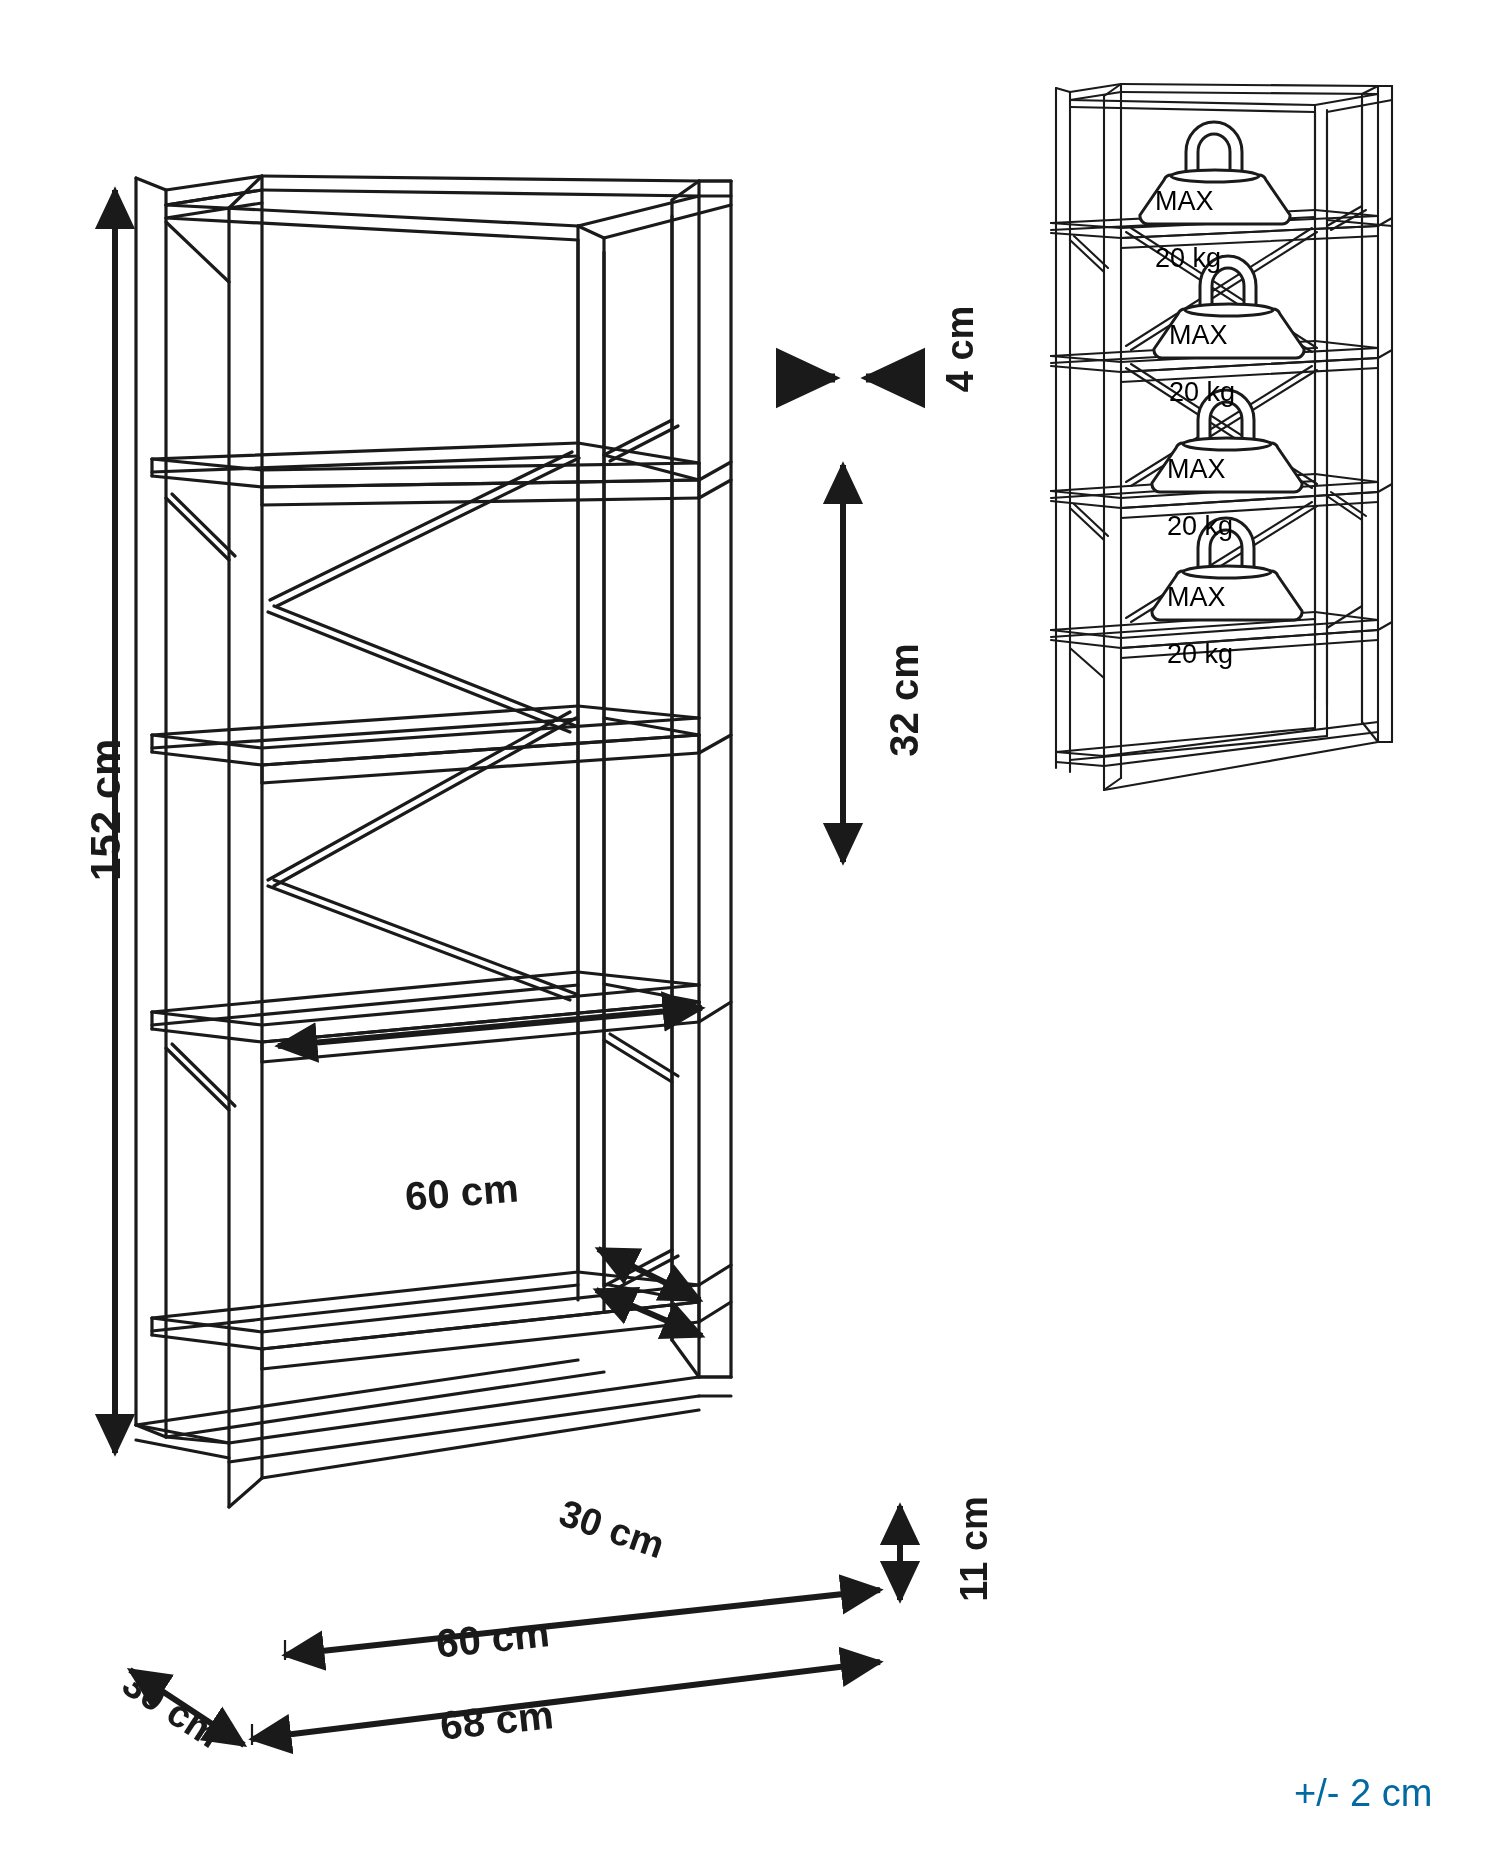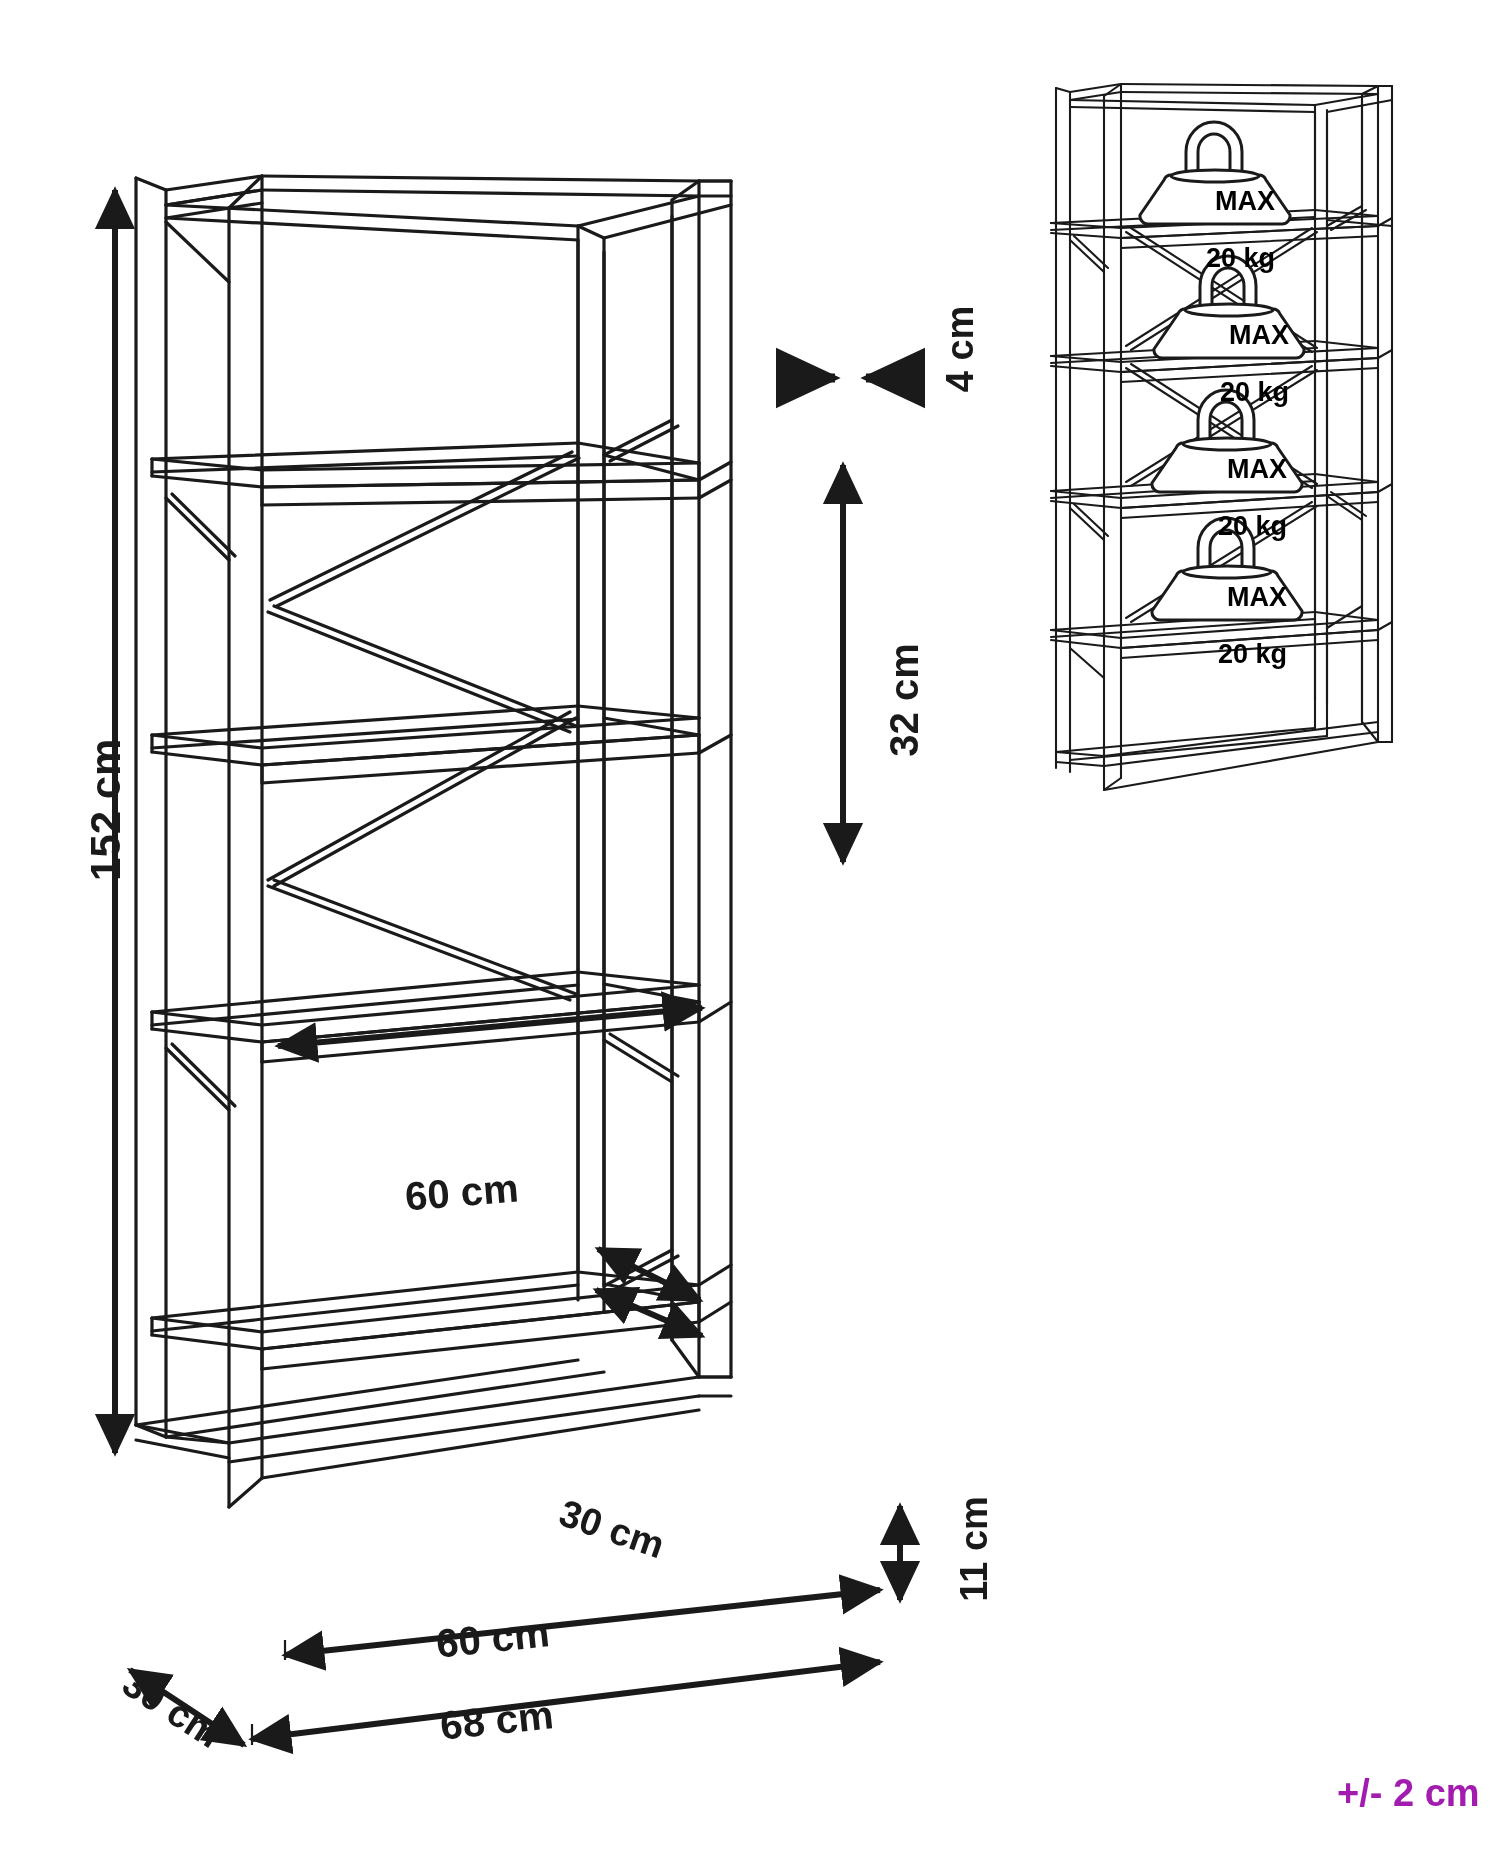--- a/index.html
+++ b/index.html
@@ -31,31 +31,30 @@
     font-family: "Liberation Sans", sans-serif;
     font-weight: bold;
     color: #1a1a1a;
     white-space: nowrap;
     line-height: 1;
   }
   .rot90 { transform: rotate(-90deg); transform-origin: 50% 50%; }
   .tol {
     position: absolute;
     font-family: "Liberation Sans", sans-serif;
-    font-weight: bold;
-    color: #a21caf;
+    font-weight: normal;
+    color: #0369a1;
     white-space: nowrap;
-    margin-left: 43px;
   }
   .wlabel {
     position: absolute;
     font-family: "Liberation Sans", sans-serif;
-    font-weight: bold;
+    font-weight: normal;
     color: #000000;
-    text-align: right;
+    text-align: left;
     line-height: 1.06;
     white-space: pre-line;
   }
 </style>
 </head>
 <body>
 
 <div id="page">
 
   <svg class="layer" viewBox="0 0 1500 1876">

